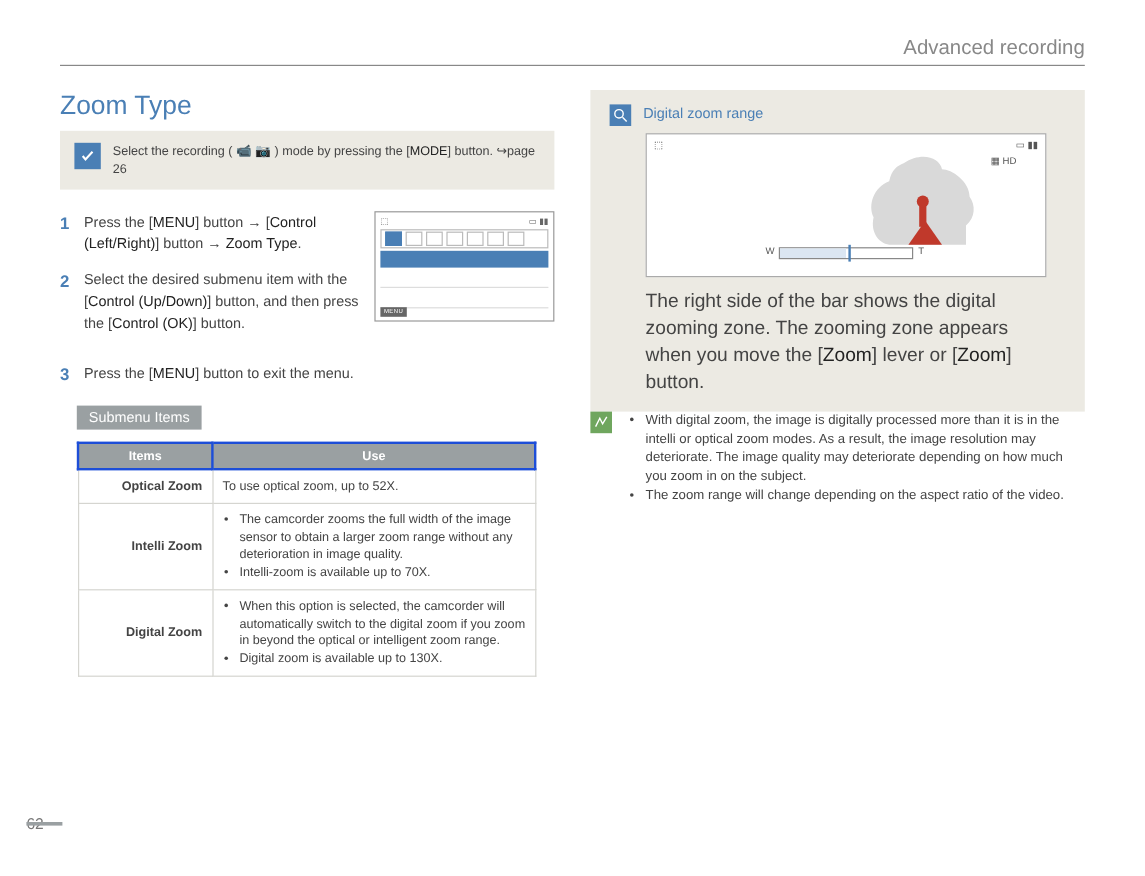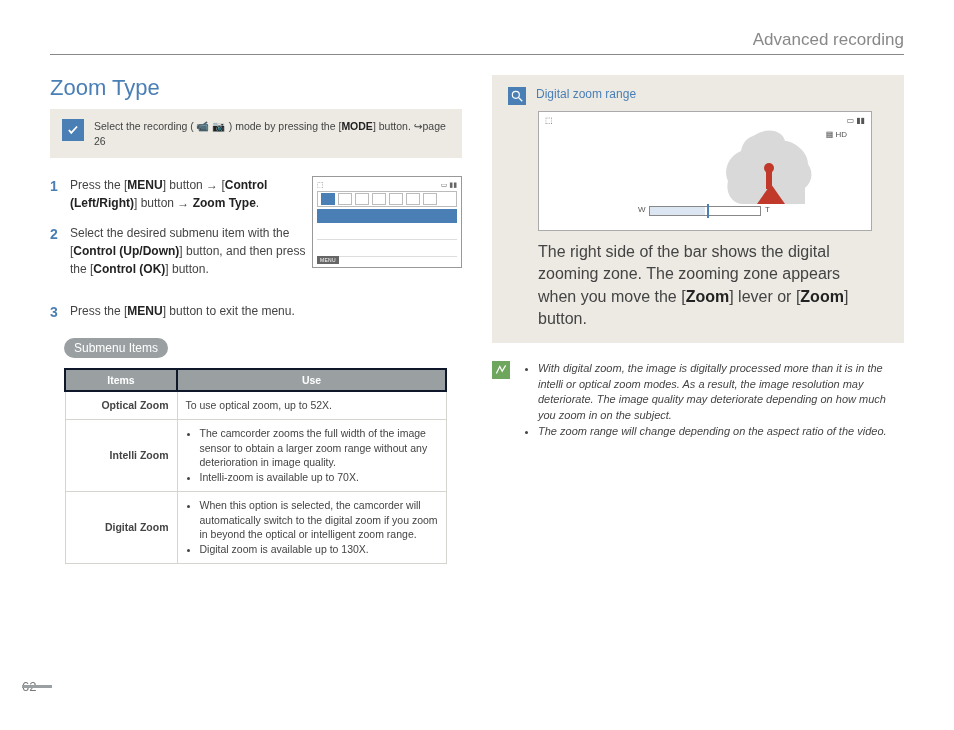--- a/index.html
+++ b/index.html
@@ -151,35 +151,34 @@
     letter-spacing: 0.3px;
   }
   
   .chip {
     display: inline-block;
     background: #9aa0a2;
     color: #fff;
     padding: 3px 10px;
     font-size: 12px;
     margin: 6px 0 10px 14px;
-    border-radius: 10px;
   }
   
   table.submenu {
     border-collapse: collapse;
     width: 93%;
     margin-left: 14px;
     font-size: 10.5px;
   }
   table.submenu th {
     background: #9aa0a2;
     color: #fff;
     font-weight: 600;
     padding: 4px 8px;
-    border: 2px solid #0f172a;
+    border: 2px solid #1d4ed8;
     text-align: center;
   }
   table.submenu td {
     border: 1px solid #d5d5d0;
     padding: 6px 8px;
     vertical-align: middle;
     line-height: 1.4;
   }
   table.submenu td:first-child {
     text-align: right;
@@ -230,45 +229,43 @@
   .zoom-bar::before { content:"W"; position:absolute; left:-12px; top:-2px; font-size:8px; color:#555;}
   .zoom-bar::after  { content:"T"; position:absolute; right:-10px; top:-2px; font-size:8px; color:#555;}
   .zoom-caption {
     font-size: 16px;
     line-height: 1.4;
     margin: 0 16px 0 30px;
   }
   .notes {
     display: flex;
     gap: 10px;
-    margin-top: 18px;
     font-size: 11px;
     line-height: 1.45;
-    font-style: italic;
   }
   .notes ul {
     margin: 0;
     padding-left: 18px;
   }
   .page-num {
     position: absolute;
     left: 22px;
     bottom: 16px;
     font-size: 13px;
     color: #777;
   }
   .page-num-bar {
     position:absolute;
     left: 22px;
     bottom: 22px;
     width: 30px;
     height: 3px;
     background: #9aa0a2;
   }
-  b { color:#222; font-weight:700; }
+  b { color:#222; font-weight:400; }
 </style>
 </head>
 <body>
 
 <div class="page">
   <div class="header-bar">Advanced recording</div>
 
   <div class="columns">
 
     <div class="col">

